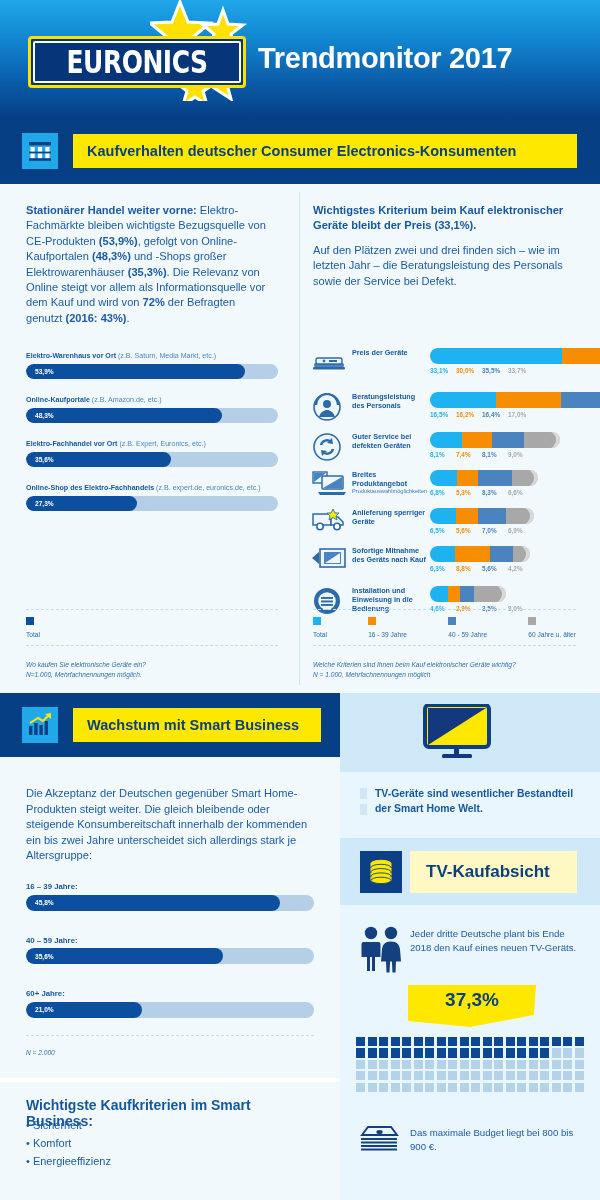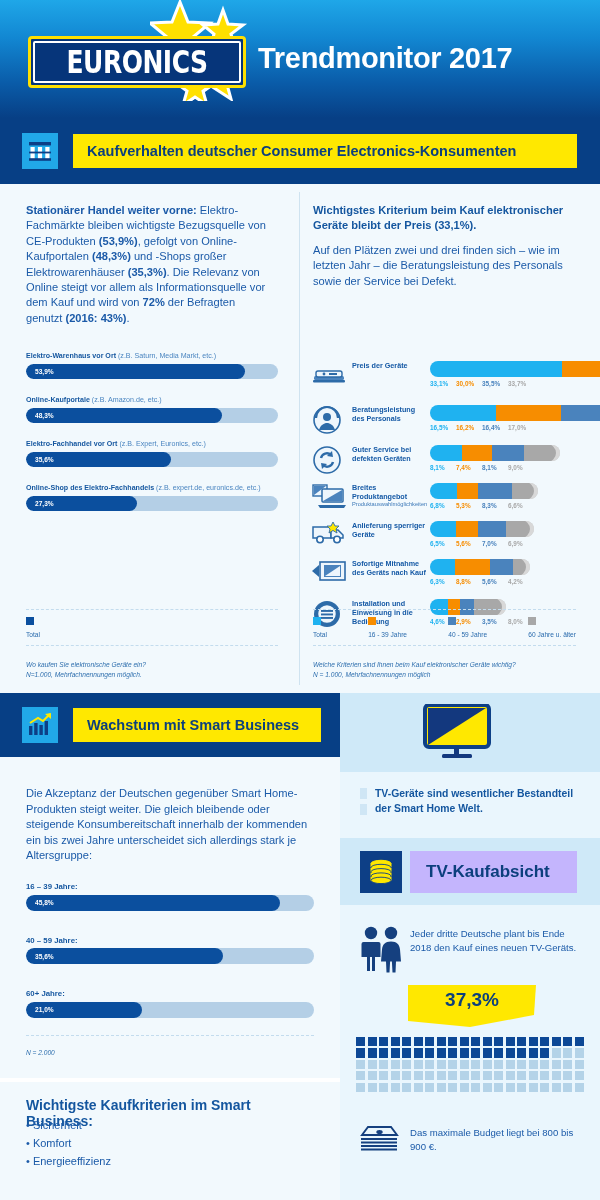--- a/index.html
+++ b/index.html
@@ -104,21 +104,21 @@
 
   
   .quote-bars { position:absolute; width:7px; }
   .quote-bars i { display:block; width:7px; height:11px; background:#cfe6f5; margin-bottom:5px; }
 
   .kauf-box {
     position:absolute; background:#0d3f86;
     display:flex; align-items:center; justify-content:center;
   }
   .kauf-lbl {
-    position:absolute; background:#c4b5fd;
+    position:absolute; background:#fef9c3;
     display:flex; align-items:center; padding-left:16px;
     font-size:17px; font-weight:bold; color:#0c3f7d;
   }
 
   .matrix { position:absolute; display:grid; grid-template-columns:repeat(20, 11.5px); gap:0; }
   .cell { width:9.2px; height:9.2px; margin:1.1px; }
 
   .rtxt { font-size:9.6px; line-height:13.6px; color:#1b5aa8; }
   .rtxt-b { font-size:10.4px; line-height:14.6px; font-weight:bold; color:#14569f; }
 
@@ -199,21 +199,21 @@
       <div style="margin-bottom: 26px;">
         <div class="bar-label">Online-Shop des Elektro-Fachhandels <span class="light">(z.B. expert.de, euronics.de, etc.)</span></div>
         <div class="bar-track">
           <div class="bar-fill" style="width: 44.0323%;">
             <span class="bar-val">27,3%</span>
           </div>
         </div>
       </div>
     </div>
 
-  <div id="right-rows" style="position:absolute;left:0;top:361px;width:600px;height:255px;">
+  <div id="right-rows" style="position:absolute;left:0;top:348px;width:600px;height:255px;">
       <div class="srow" style="top: 0px;">
         <div class="srow-ico"><svg width="34" height="24" viewBox="0 0 34 24">
             <rect x="2" y="15" width="30" height="4" rx="1.6" fill="#4a83bd"></rect>
             <rect x="4" y="10" width="26" height="6" rx="2" fill="#eef6fc" stroke="#2d6ba8" stroke-width="1.4"></rect>
             <circle cx="12" cy="13" r="1.4" fill="#2d6ba8"></circle>
             <rect x="17" y="12" width="8" height="2" fill="#2d6ba8"></rect>
             <rect x="1" y="19" width="32" height="2.4" rx="1" fill="#2d6ba8"></rect>
           </svg></div>
         <div class="srow-name">Preis der Geräte</div>
         <div class="stack">

